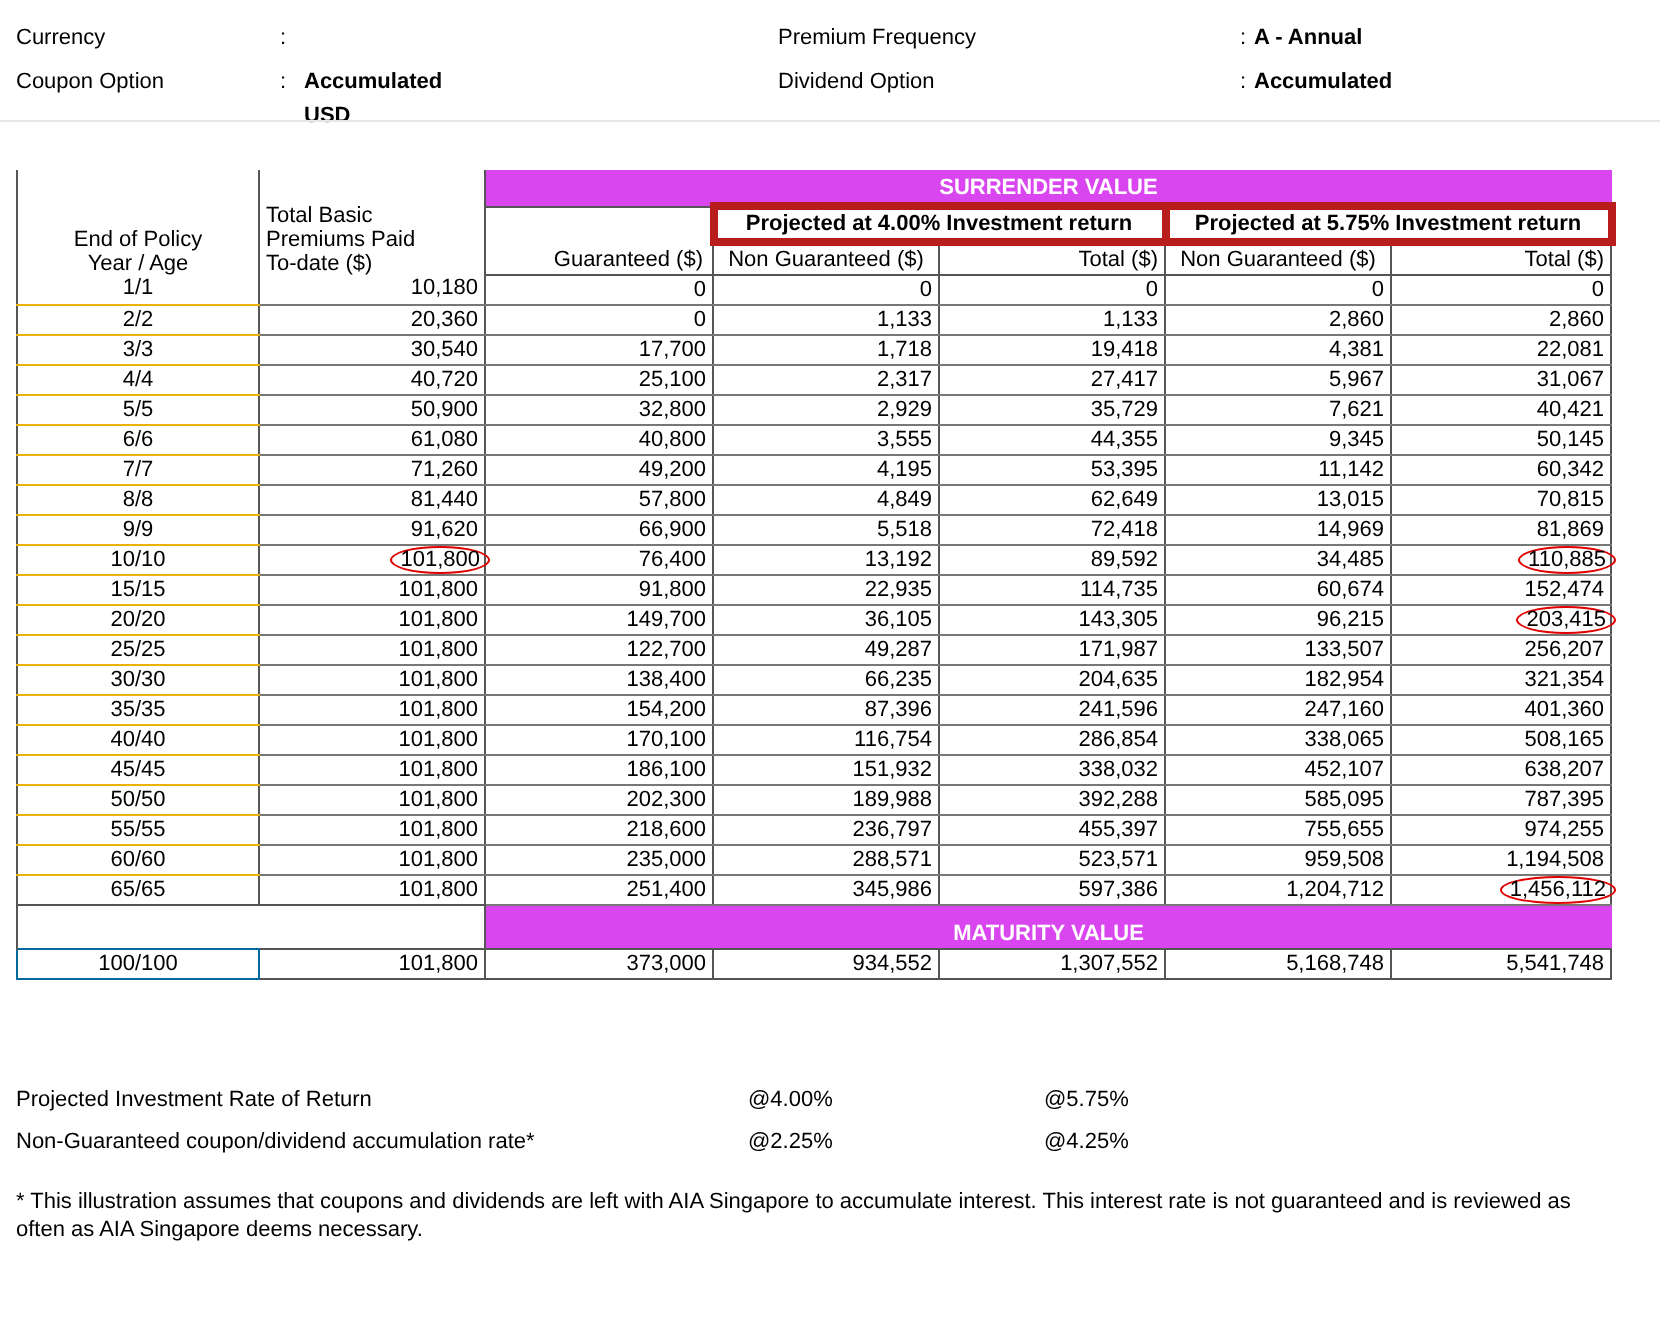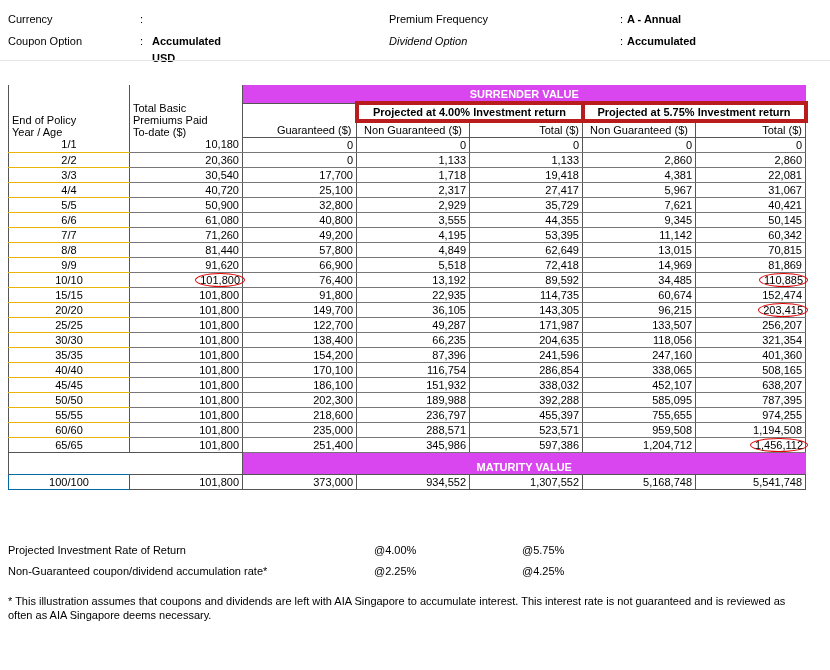--- a/index.html
+++ b/index.html
@@ -37,39 +37,39 @@
   <span class="v" style="left:152px;top:13px;margin-top:39px;">USD</span>
 
   <span class="k" style="left:8px;top:35px;">Coupon Option</span>
   <span class="c" style="left:140px;top:35px;">:</span>
   <span class="v" style="left:152px;top:35px;">Accumulated</span>
 
   <span class="k" style="left:389px;top:13px;">Premium Frequency</span>
   <span class="c" style="left:620px;top:13px;">:</span>
   <span class="v" style="left:627px;top:13px;">A - Annual</span>
 
-  <span class="k" style="left:389px;top:35px;font-style:italic;">Dividend Option</span>
+  <span class="k" style="left:389px;top:35px;">Dividend Option</span>
   <span class="c" style="left:620px;top:35px;">:</span>
   <span class="v" style="left:627px;top:35px;">Accumulated</span>
 </div>
 <div class="sep"></div>
 
 <table id="main">
   <colgroup>
     <col style="width:121px">
       <col style="width:113px">
       <col style="width:114px">
     <col style="width:113px">
       <col style="width:113px">
       <col style="width:113px">
       <col style="width:110px">
   </colgroup>
   <thead>
     <tr style="height:18px">
-      <td class="lefthead" rowspan="3" style="border-top:none;"><span style="white-space:pre-line">End of Policy
+      <td class="lefthead" rowspan="3" style="border-top:none;text-align:center;"><span style="white-space:pre-line">End of Policy
 Year / Age</span></td>
       <td class="lefthead" rowspan="3" style="border-top:none;"><span style="white-space:pre-line">Total Basic
 Premiums Paid
 To-date ($)</span></td>
       <td class="black" colspan="5">SURRENDER VALUE</td>
     </tr>
     <tr>
       <td class="subhead r" rowspan="2" style="vertical-align:bottom;">Guaranteed ($)</td>
       <td class="projhead" colspan="2">Projected at 4.00% Investment return</td>
       <td class="projhead" colspan="2">Projected at 5.75% Investment return</td>
@@ -198,21 +198,21 @@
         <td class="num">171,987</td>
         <td class="num">133,507</td>
         <td class="num">256,207</td>
       </tr>
       <tr>
         <td class="yr">30/30</td>
         <td class="num">101,800</td>
         <td class="num">138,400</td>
         <td class="num">66,235</td>
         <td class="num">204,635</td>
-        <td class="num">118,056</td>
+        <td class="num">182,954</td>
         <td class="num">321,354</td>
       </tr>
       <tr>
         <td class="yr">35/35</td>
         <td class="num">101,800</td>
         <td class="num">154,200</td>
         <td class="num">87,396</td>
         <td class="num">241,596</td>
         <td class="num">247,160</td>
         <td class="num">401,360</td>

